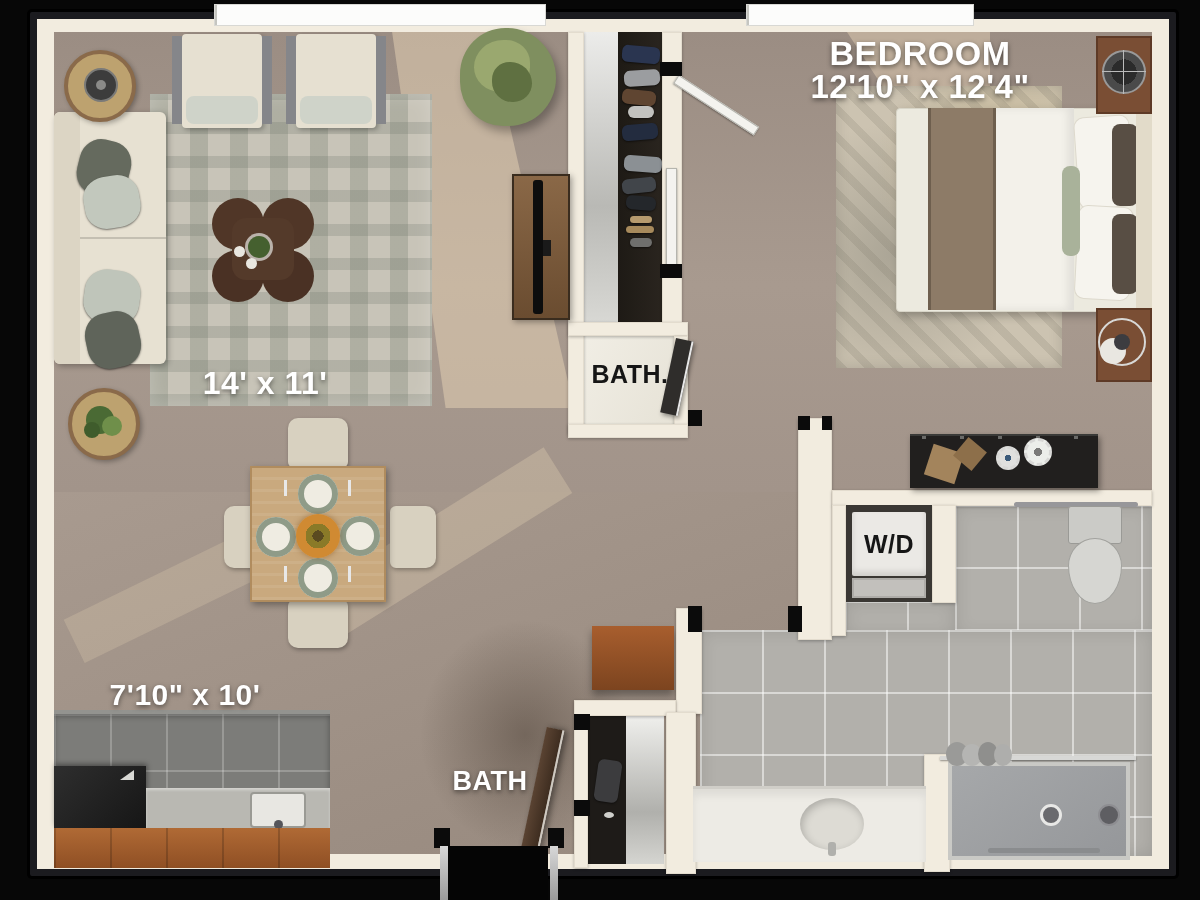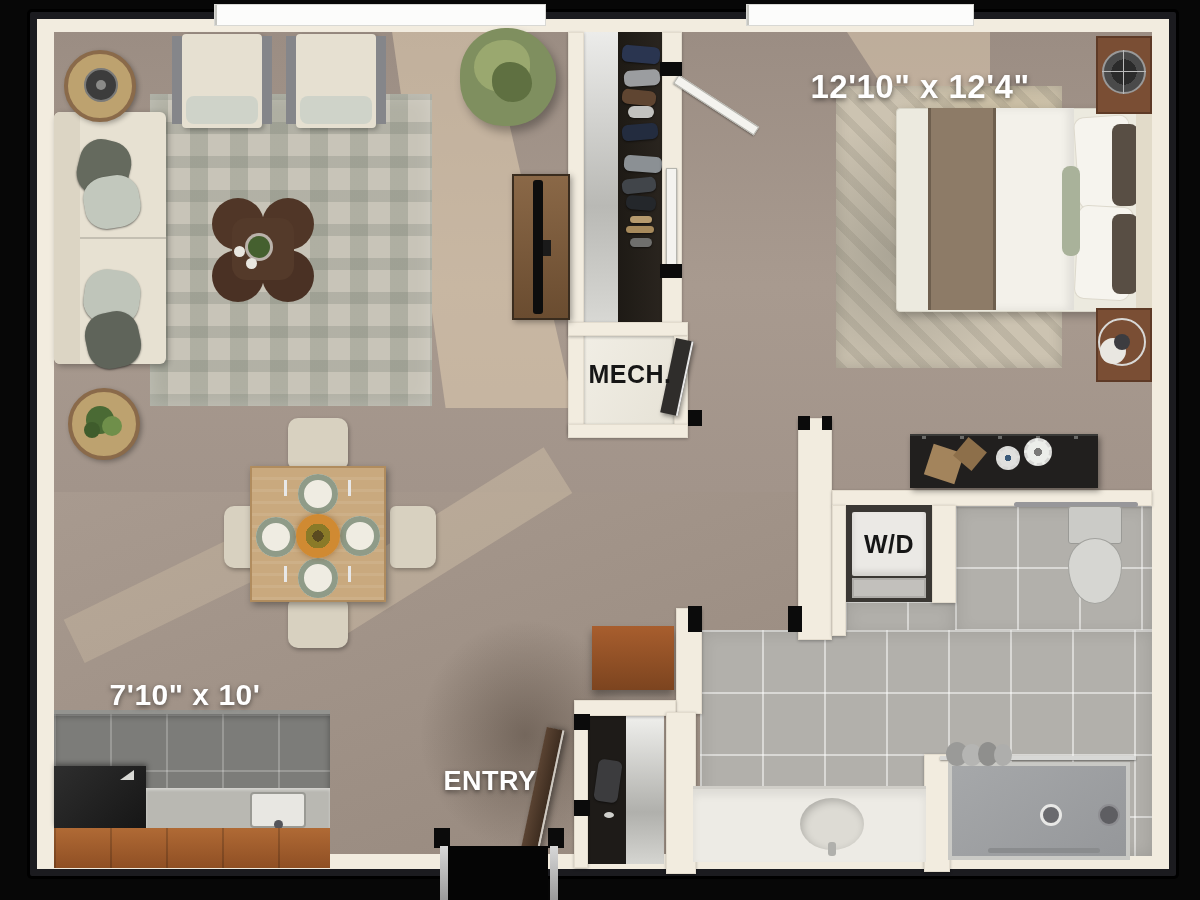--- a/index.html
+++ b/index.html
@@ -231,23 +231,25 @@
   <div class="abs" style="left:520px;top:726px;width:16px;height:128px;background:linear-gradient(90deg,#5a4332,#3e2d20);transform:rotate(12deg);transform-origin:bottom center;border-right:2px solid #cfcac2;box-shadow:3px 0 6px rgba(0,0,0,.45);"></div>
   <div class="jamb" style="left:434px;top:828px;width:16px;height:20px;"></div>
   <div class="jamb" style="left:548px;top:828px;width:16px;height:20px;"></div>
   <div class="abs" style="left:448px;top:846px;width:100px;height:54px;background:#050505;"></div>
   <div class="abs" style="left:440px;top:846px;width:8px;height:54px;background:linear-gradient(180deg,#d8d8d8,#9a9a9a);"></div>
   <div class="abs" style="left:550px;top:846px;width:8px;height:54px;background:linear-gradient(180deg,#d8d8d8,#9a9a9a);"></div>
 
   <div class="abs" style="left:214px;top:4px;width:332px;height:22px;background:#fcfcfb;border:1px solid #d8d8d4;box-sizing:border-box;box-shadow:inset 92px 0 0 -90px #c5c5c0,inset 239px 0 0 -237px #c5c5c0;"></div>
   <div class="abs" style="left:746px;top:4px;width:228px;height:22px;background:#fcfcfb;border:1px solid #d8d8d4;box-sizing:border-box;box-shadow:inset 112px 0 0 -110px #c5c5c0;"></div>
 
-
+  <div class="lbl" style="left:150px;top:365px;width:230px;font-size:32px;">14' x 11'</div>
+
+  <div class="lbl" style="left:790px;top:34px;width:260px;font-size:34px;">BEDROOM</div>
   <div class="lbl" style="left:780px;top:68px;width:280px;font-size:33px;">12'10" x 12'4"</div>
 
   <div class="lbl" style="left:80px;top:678px;width:210px;font-size:30px;">7'10" x 10'</div>
 
-  <div class="lbl-dark" style="left:584px;top:360px;width:92px;font-size:25px;">MECH.</div>
+  <div class="lbl-dark" style="left:584px;top:360px;width:92px;font-size:25px;">BATH.</div>
   <div class="lbl-dark" style="left:852px;top:530px;width:74px;font-size:25px;">W/D</div>
 
-  <div class="lbl" style="left:430px;top:766px;width:120px;font-size:27px;font-weight:600;">ENTRY</div>
+  <div class="lbl" style="left:430px;top:766px;width:120px;font-size:27px;font-weight:600;">BATH</div>
 
 </div>
 
 </body></html>

